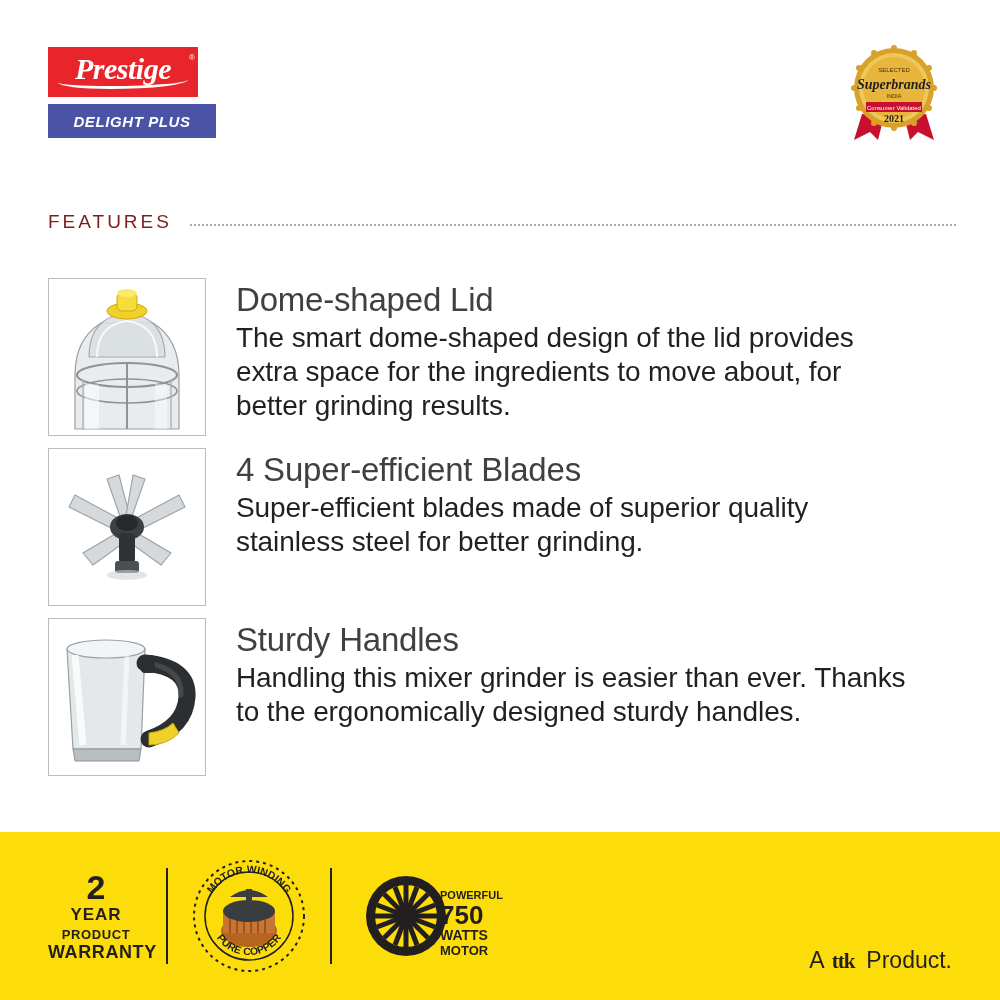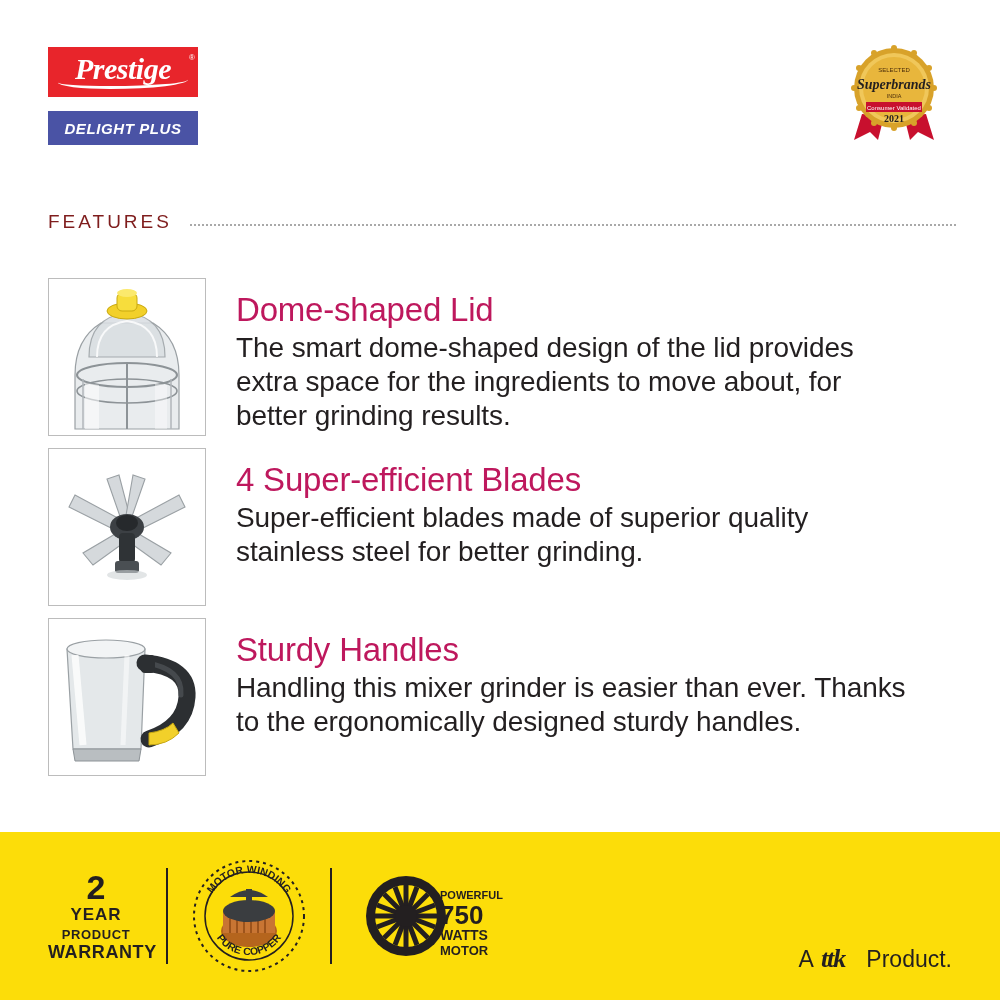--- a/index.html
+++ b/index.html
@@ -39,24 +39,24 @@
   .logo-red .swoosh {
     position: absolute; left: 10px; bottom: 8px; width: 130px; height: 16px;
     border-bottom: 3px solid #ffffff;
     border-radius: 0 0 60% 40%;
   }
   .logo-reg {
     position: absolute; right: 3px; top: 6px;
     color: #fff; font-size: 8px;
   }
   .logo-blue {
-    width: 150px; height: 34px;
+    width: 168px; height: 34px;
     background: #4a53a5;
     display: flex; align-items: center; justify-content: center;
-    margin-top: 14px;
+    margin-top: 7px;
   }
   .logo-blue span {
     color: #ffffff;
     font-size: 15px;
     font-weight: bold;
     font-style: italic;
     letter-spacing: 0.6px;
   }
 
   
@@ -99,24 +99,24 @@
     position: relative;
     overflow: hidden;
   }
   .thumb svg { display: block; }
   .ftext {
     padding-left: 30px;
     padding-top: 2px;
   }
   .ftitle {
     font-size: 33px;
-    color: #be185d;
+    color: #404040;
     font-weight: normal;
     line-height: 1.12;
-    margin: 12px 0 2px 0;
+    margin: 2px 0 2px 0;
     letter-spacing: -0.2px;
   }
   .fbody {
     font-size: 28px;
     color: #231f20;
     line-height: 1.22;
     margin: 0;
     letter-spacing: -0.1px;
     max-width: 680px;
   }
@@ -144,24 +144,23 @@
   .watts { width: 190px; height: 100px; position: relative; }
   .ttk {
     position: absolute; right: 48px; bottom: 26px;
     display: flex; align-items: baseline;
     font-size: 23px; color: #231f20;
   }
   .ttk .a { margin-right: 7px; }
   .ttk .mark {
     font-family: "Liberation Serif", serif;
     font-weight: bold;
-    font-style: italic;
-    font-size: 26px;
+    font-size: 21px;
     letter-spacing: -1px;
-    margin-right: 21px;
+    margin-right: 12px;
   }
 </style>
 </head>
 <body>
 
 <div class="header">
 
   <div class="logo-block">
     <div class="logo-red">
       <span class="brand">Prestige</span>

